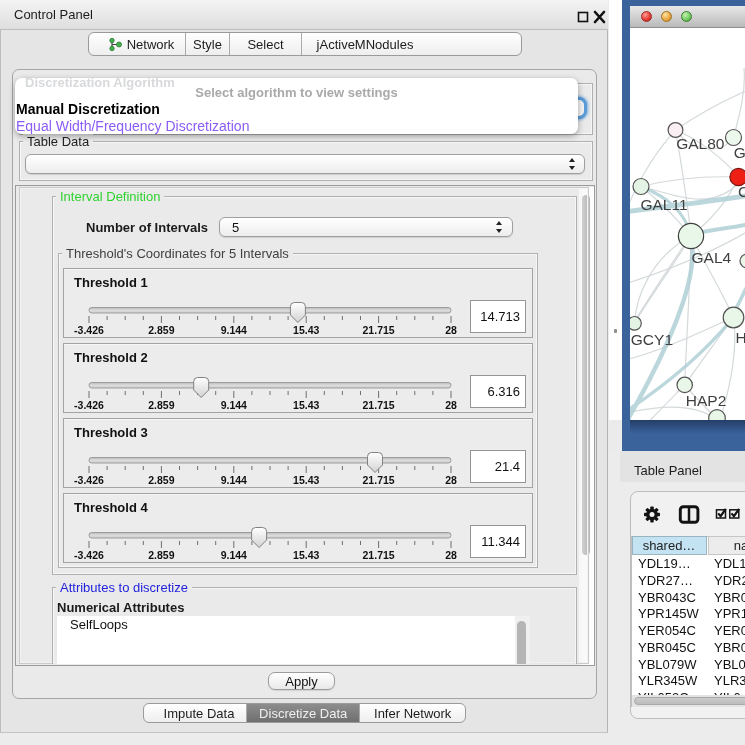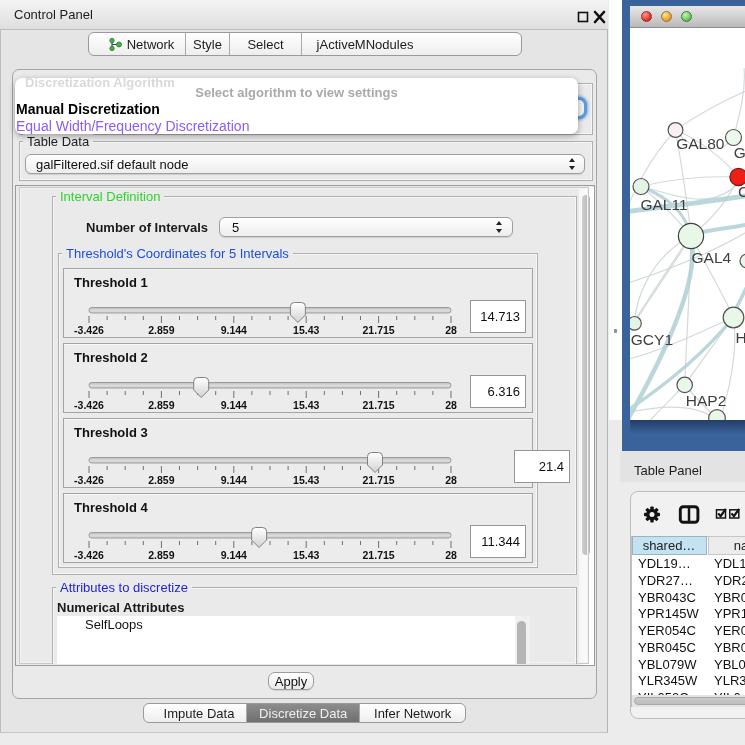--- a/index.html
+++ b/index.html
@@ -39,23 +39,23 @@
   border-left:3.5px solid transparent; border-right:3.5px solid transparent; border-top:4.5px solid #222; }
 
 .tbox { position:absolute; left:63px; width:470px; height:70px; border:1px solid #a3a3a3;
   box-shadow:inset 0 1px 0 rgba(255,255,255,0.6); background:#ececec; }
 .tbox .lbl { position:absolute; left:10px; top:6px; font-size:13px; font-weight:bold; color:#111; }
 .vfield { position:absolute; width:56px; height:33px; background:#ffffff; border:1px solid #959595;
   font-size:13px; color:#111; text-align:right; line-height:31px; padding-right:5px; }
 
 #numlist { left:57px; top:616px; width:458px; height:48px; background:#ffffff; overflow:hidden;
   font-size:13px; color:#111; }
-#numlist div { padding-left:28px; height:18px; line-height:18px; }
-
-#apply { left:268px; top:672px; width:46px; height:18px; border:1px solid #9c9c9c; border-radius:7px;
+#numlist div { padding-left:13px; height:18px; line-height:18px; }
+
+#apply { left:268px; top:672px; width:67px; height:18px; border:1px solid #9c9c9c; border-radius:7px;
   background:linear-gradient(#ffffff,#e9e9e9); font-size:13px; color:#111; text-align:center;
   line-height:17px; box-shadow:0 1px 1px rgba(0,0,0,0.1); }
 
 #popup { left:15px; top:78px; width:563px; height:56px; background:#ffffff;
   border-radius:7px; box-shadow:0 2px 6px rgba(0,0,0,0.35); z-index:50; }
 
 #netframe { left:622px; top:0; width:123px; height:451px; background:#3a639c; }
 #nettitle { left:630px; top:6px; width:115px; height:22px;
   background:linear-gradient(#e8e8e8 0%, #cfcfcf 55%, #b9b9b9 100%); border-bottom:1px solid #8f8f8f; }
 .light { position:absolute; top:5px; width:11px; height:11px; border-radius:50%; }
@@ -104,41 +104,40 @@
 
 <div class="abs" id="popup"></div>
 <div class="abs" style="left:25px;top:75px;font-size:13px;font-weight:bold;color:#d8d9db;z-index:51;">Discretization Algorithm</div>
 <div class="abs" style="left:0;top:85px;width:593px;text-align:center;font-size:13px;font-weight:bold;color:#a9a9a9;z-index:51;">Select algorithm to view settings</div>
 <div class="abs" style="left:16px;top:101px;font-size:14px;font-weight:bold;color:#000;z-index:51;">Manual Discretization</div>
 <div class="abs" style="left:16px;top:117.5px;font-size:14px;color:#8b5cf6;z-index:51;">Equal Width/Frequency Discretization</div>
 
 <div class="grp" style="left:19px;top:141px;width:574px;height:40px;"></div>
 <div class="gtitle" style="left:23px;top:134px;color:#222;">Table Data</div>
 <div class="combo" style="left:25px;top:154px;width:560px;height:20px;">
-  <span style="margin-left:10px;">galFiltered.sif default node</span>
     <span class="arr" style="right:7px;"></span>
 </div>
 
 <div class="abs" id="viewport" style="left:15px;top:185px;width:580px;height:481px;border:1px solid #9b9b9b;background:#eaeaea;"></div>
 
 <div class="abs" style="left:579px;top:187px;width:15px;height:478px;background:linear-gradient(90deg,#f6f6f6,#ffffff);"></div>
 <div class="abs" style="left:582px;top:195px;width:8px;height:360px;border-radius:5px;background:linear-gradient(90deg,#cfcfcf,#b4b4b4);"></div>
 
 <div class="abs" style="left:19px;top:187px;width:570px;height:477px;border:1px solid #c9c9c9;box-shadow:inset 0 0 0 1px #f2f2f2;"></div>
 
 <div class="grp" style="left:52px;top:196px;width:525px;height:379px;"></div>
 <div class="gtitle" style="left:56px;top:189px;color:#2fd32f;text-align:center;">Interval Definition</div>
 <div class="abs t13 bold" style="left:86px;top:220px;">Number of Intervals</div>
 <div class="combo" style="left:219px;top:217px;width:294px;height:20px;">
   <span style="margin-left:12px;">5</span>
     <span class="arr" style="right:8px;"></span>
 </div>
 
 <div class="grp" style="left:58px;top:253px;width:480px;height:315px;"></div>
-<div class="gtitle" style="left:62px;top:246px;color:#1d4ed8;">Threshold's Coordinates for 5 Intervals</div>
+<div class="gtitle" style="left:62px;top:246px;color:#404040;">Threshold's Coordinates for 5 Intervals</div>
 
 <div class="tbox" style="top:267.5px;">
     <div class="lbl">Threshold 1</div>
     <svg width="468" height="68" viewBox="0 0 468 68" style="position:absolute;left:0;top:0;">
       <defs>
         <linearGradient id="trk1" x1="0" y1="0" x2="0" y2="1">
           <stop offset="0" stop-color="#b9b9b9"></stop>
           <stop offset="0.5" stop-color="#dcdcdc"></stop>
           <stop offset="1" stop-color="#cfcfcf"></stop>
         </linearGradient>
@@ -263,21 +262,21 @@
       <line x1="387.0" y1="47" x2="387.0" y2="54" stroke="#6f6f6f" stroke-width="1"></line>
       <text x="25.0" y="64.5" text-anchor="middle" font-size="10.5" font-weight="bold" fill="#111">-3.426</text>
       <text x="97.4" y="64.5" text-anchor="middle" font-size="10.5" font-weight="bold" fill="#111">2.859</text>
       <text x="169.8" y="64.5" text-anchor="middle" font-size="10.5" font-weight="bold" fill="#111">9.144</text>
       <text x="242.2" y="64.5" text-anchor="middle" font-size="10.5" font-weight="bold" fill="#111">15.43</text>
       <text x="314.6" y="64.5" text-anchor="middle" font-size="10.5" font-weight="bold" fill="#111">21.715</text>
       <text x="387.0" y="64.5" text-anchor="middle" font-size="10.5" font-weight="bold" fill="#111">28</text>
       <path d="M 303.5,37.5 q0,-4 4,-4 l7,0 q4,0 4,4 l0,8.5 -7.5,7.5 -7.5,-7.5 z" fill="url(#th3)" stroke="#818181" stroke-width="1"></path>
     </svg>
   </div>
-  <div class="vfield" style="left:470px;top:450.0px;margin-left:44px;">21.4</div>
+  <div class="vfield" style="left:470px;top:450.0px;">21.4</div>
 <div class="tbox" style="top:492.5px;">
     <div class="lbl">Threshold 4</div>
     <svg width="468" height="68" viewBox="0 0 468 68" style="position:absolute;left:0;top:0;">
       <defs>
         <linearGradient id="trk4" x1="0" y1="0" x2="0" y2="1">
           <stop offset="0" stop-color="#b9b9b9"></stop>
           <stop offset="0.5" stop-color="#dcdcdc"></stop>
           <stop offset="1" stop-color="#cfcfcf"></stop>
         </linearGradient>
         <linearGradient id="th4" x1="0" y1="0" x2="0" y2="1">

